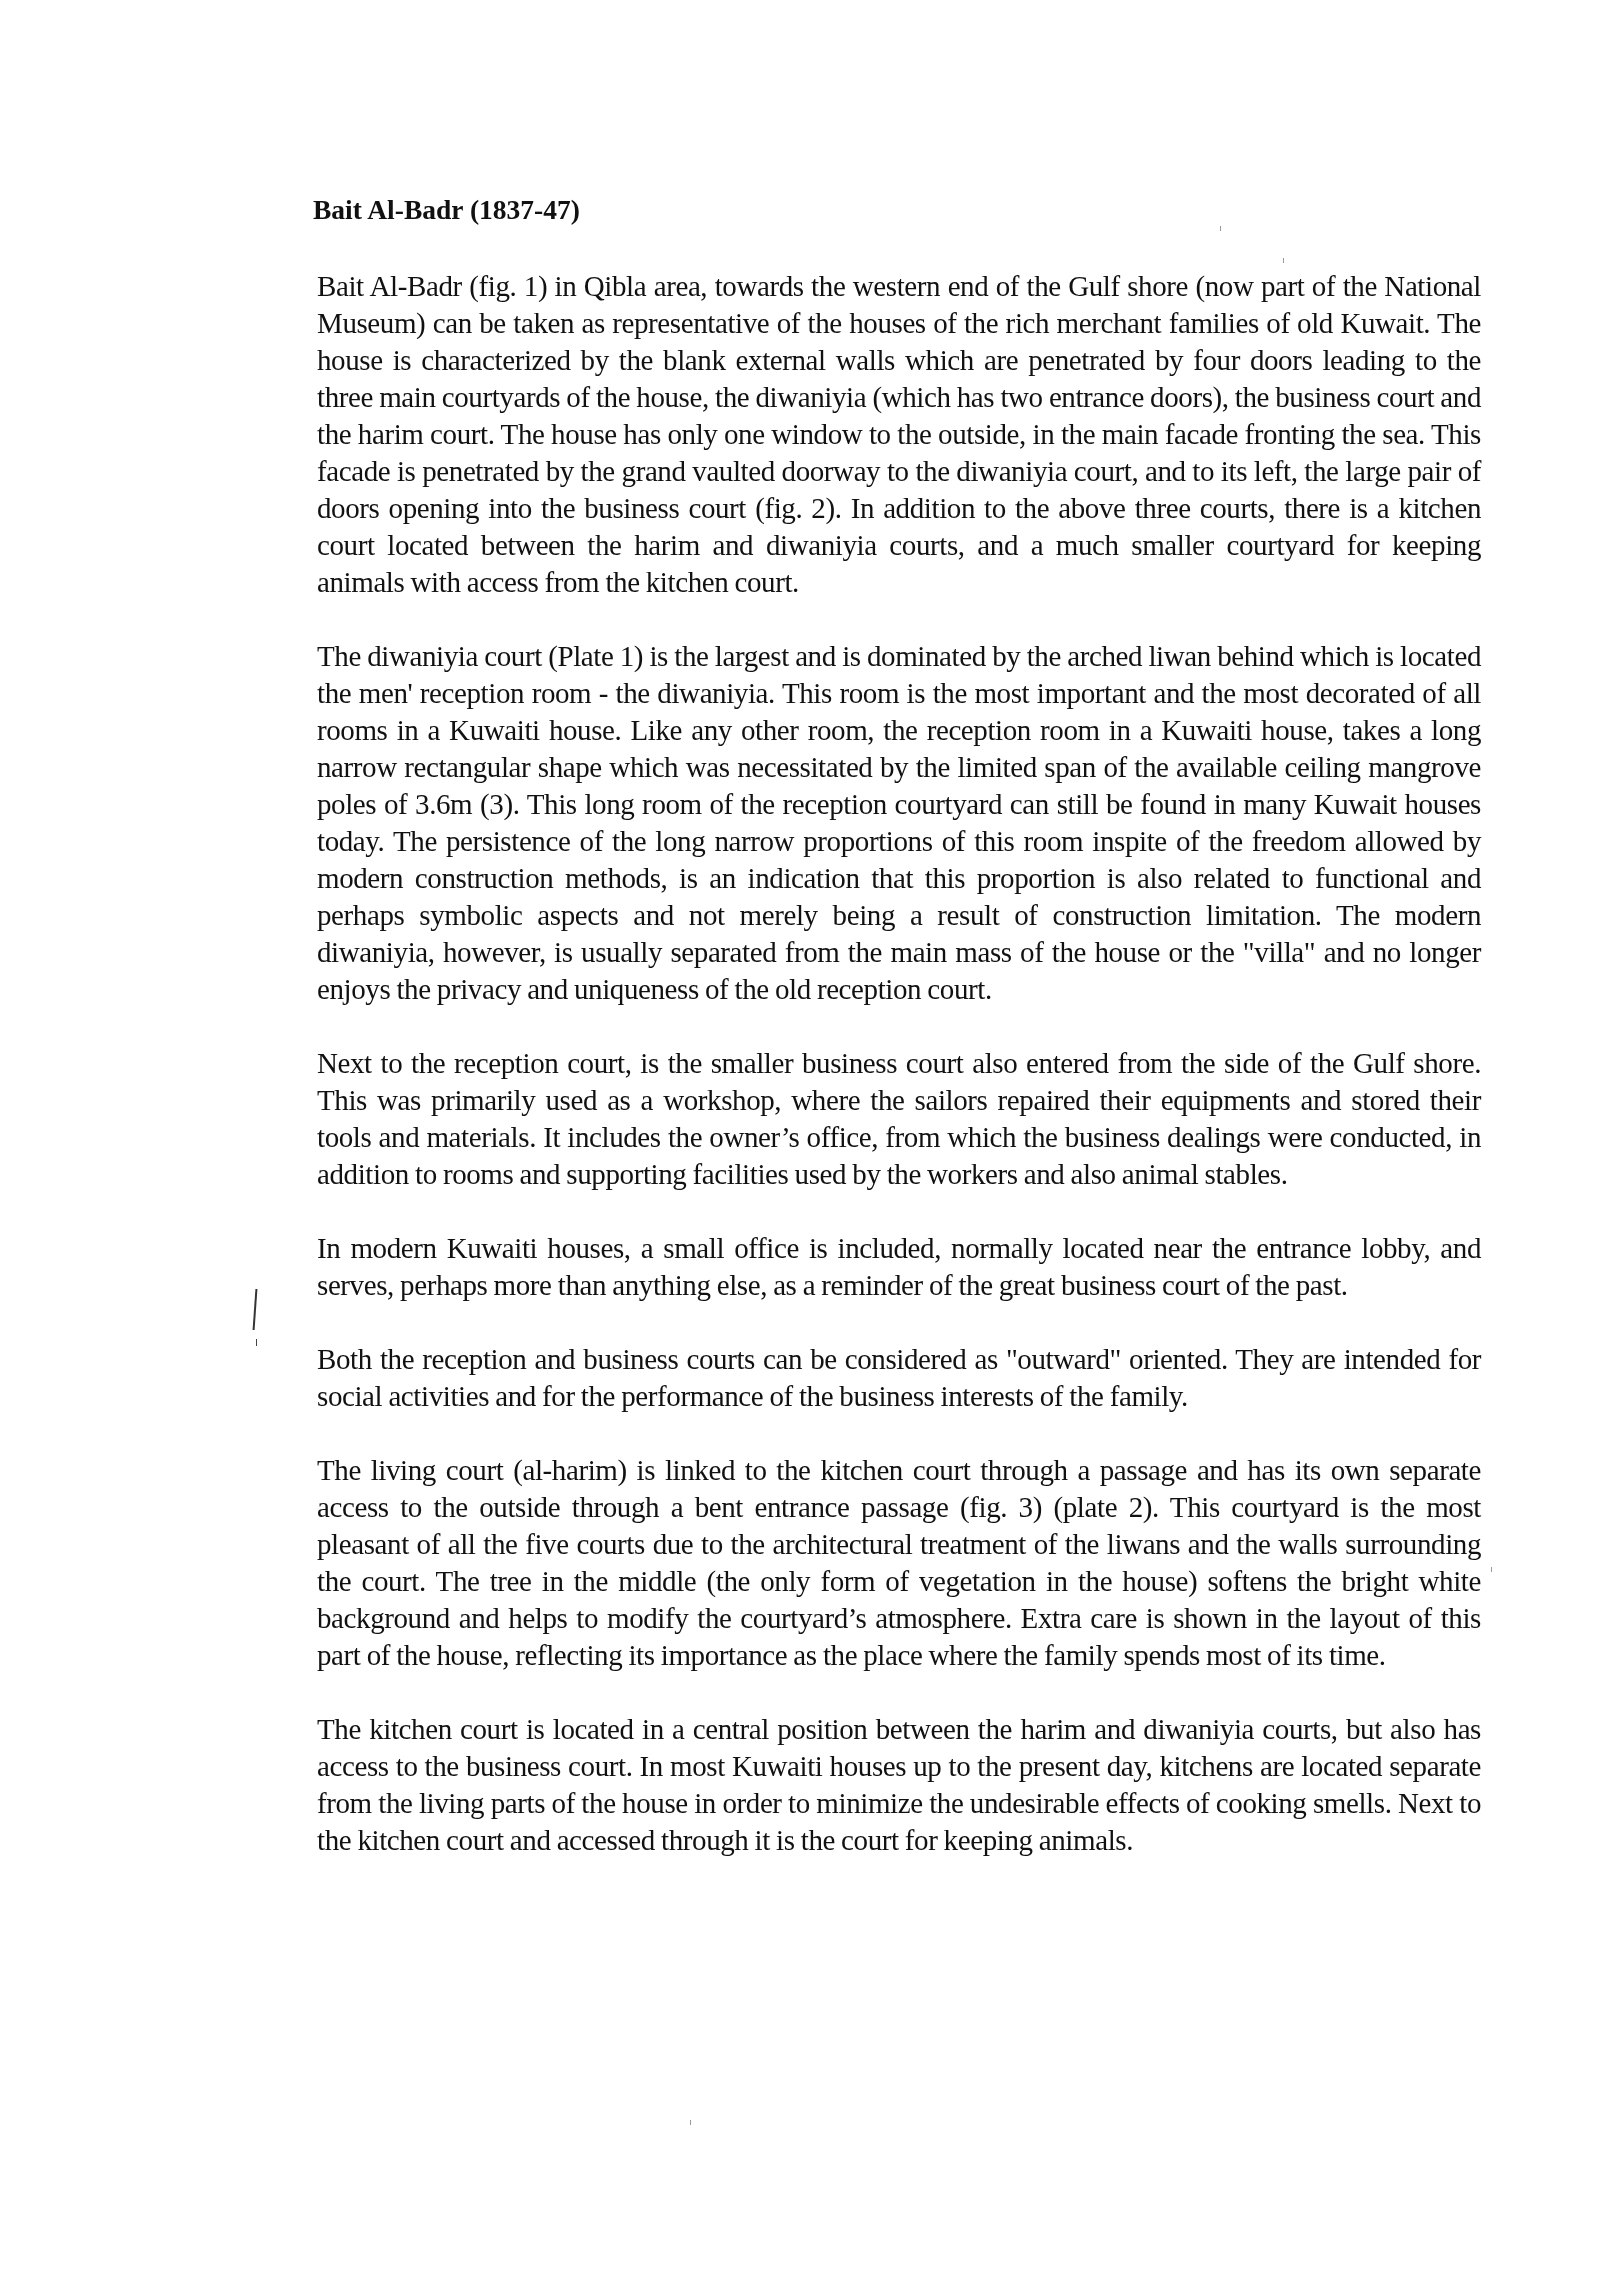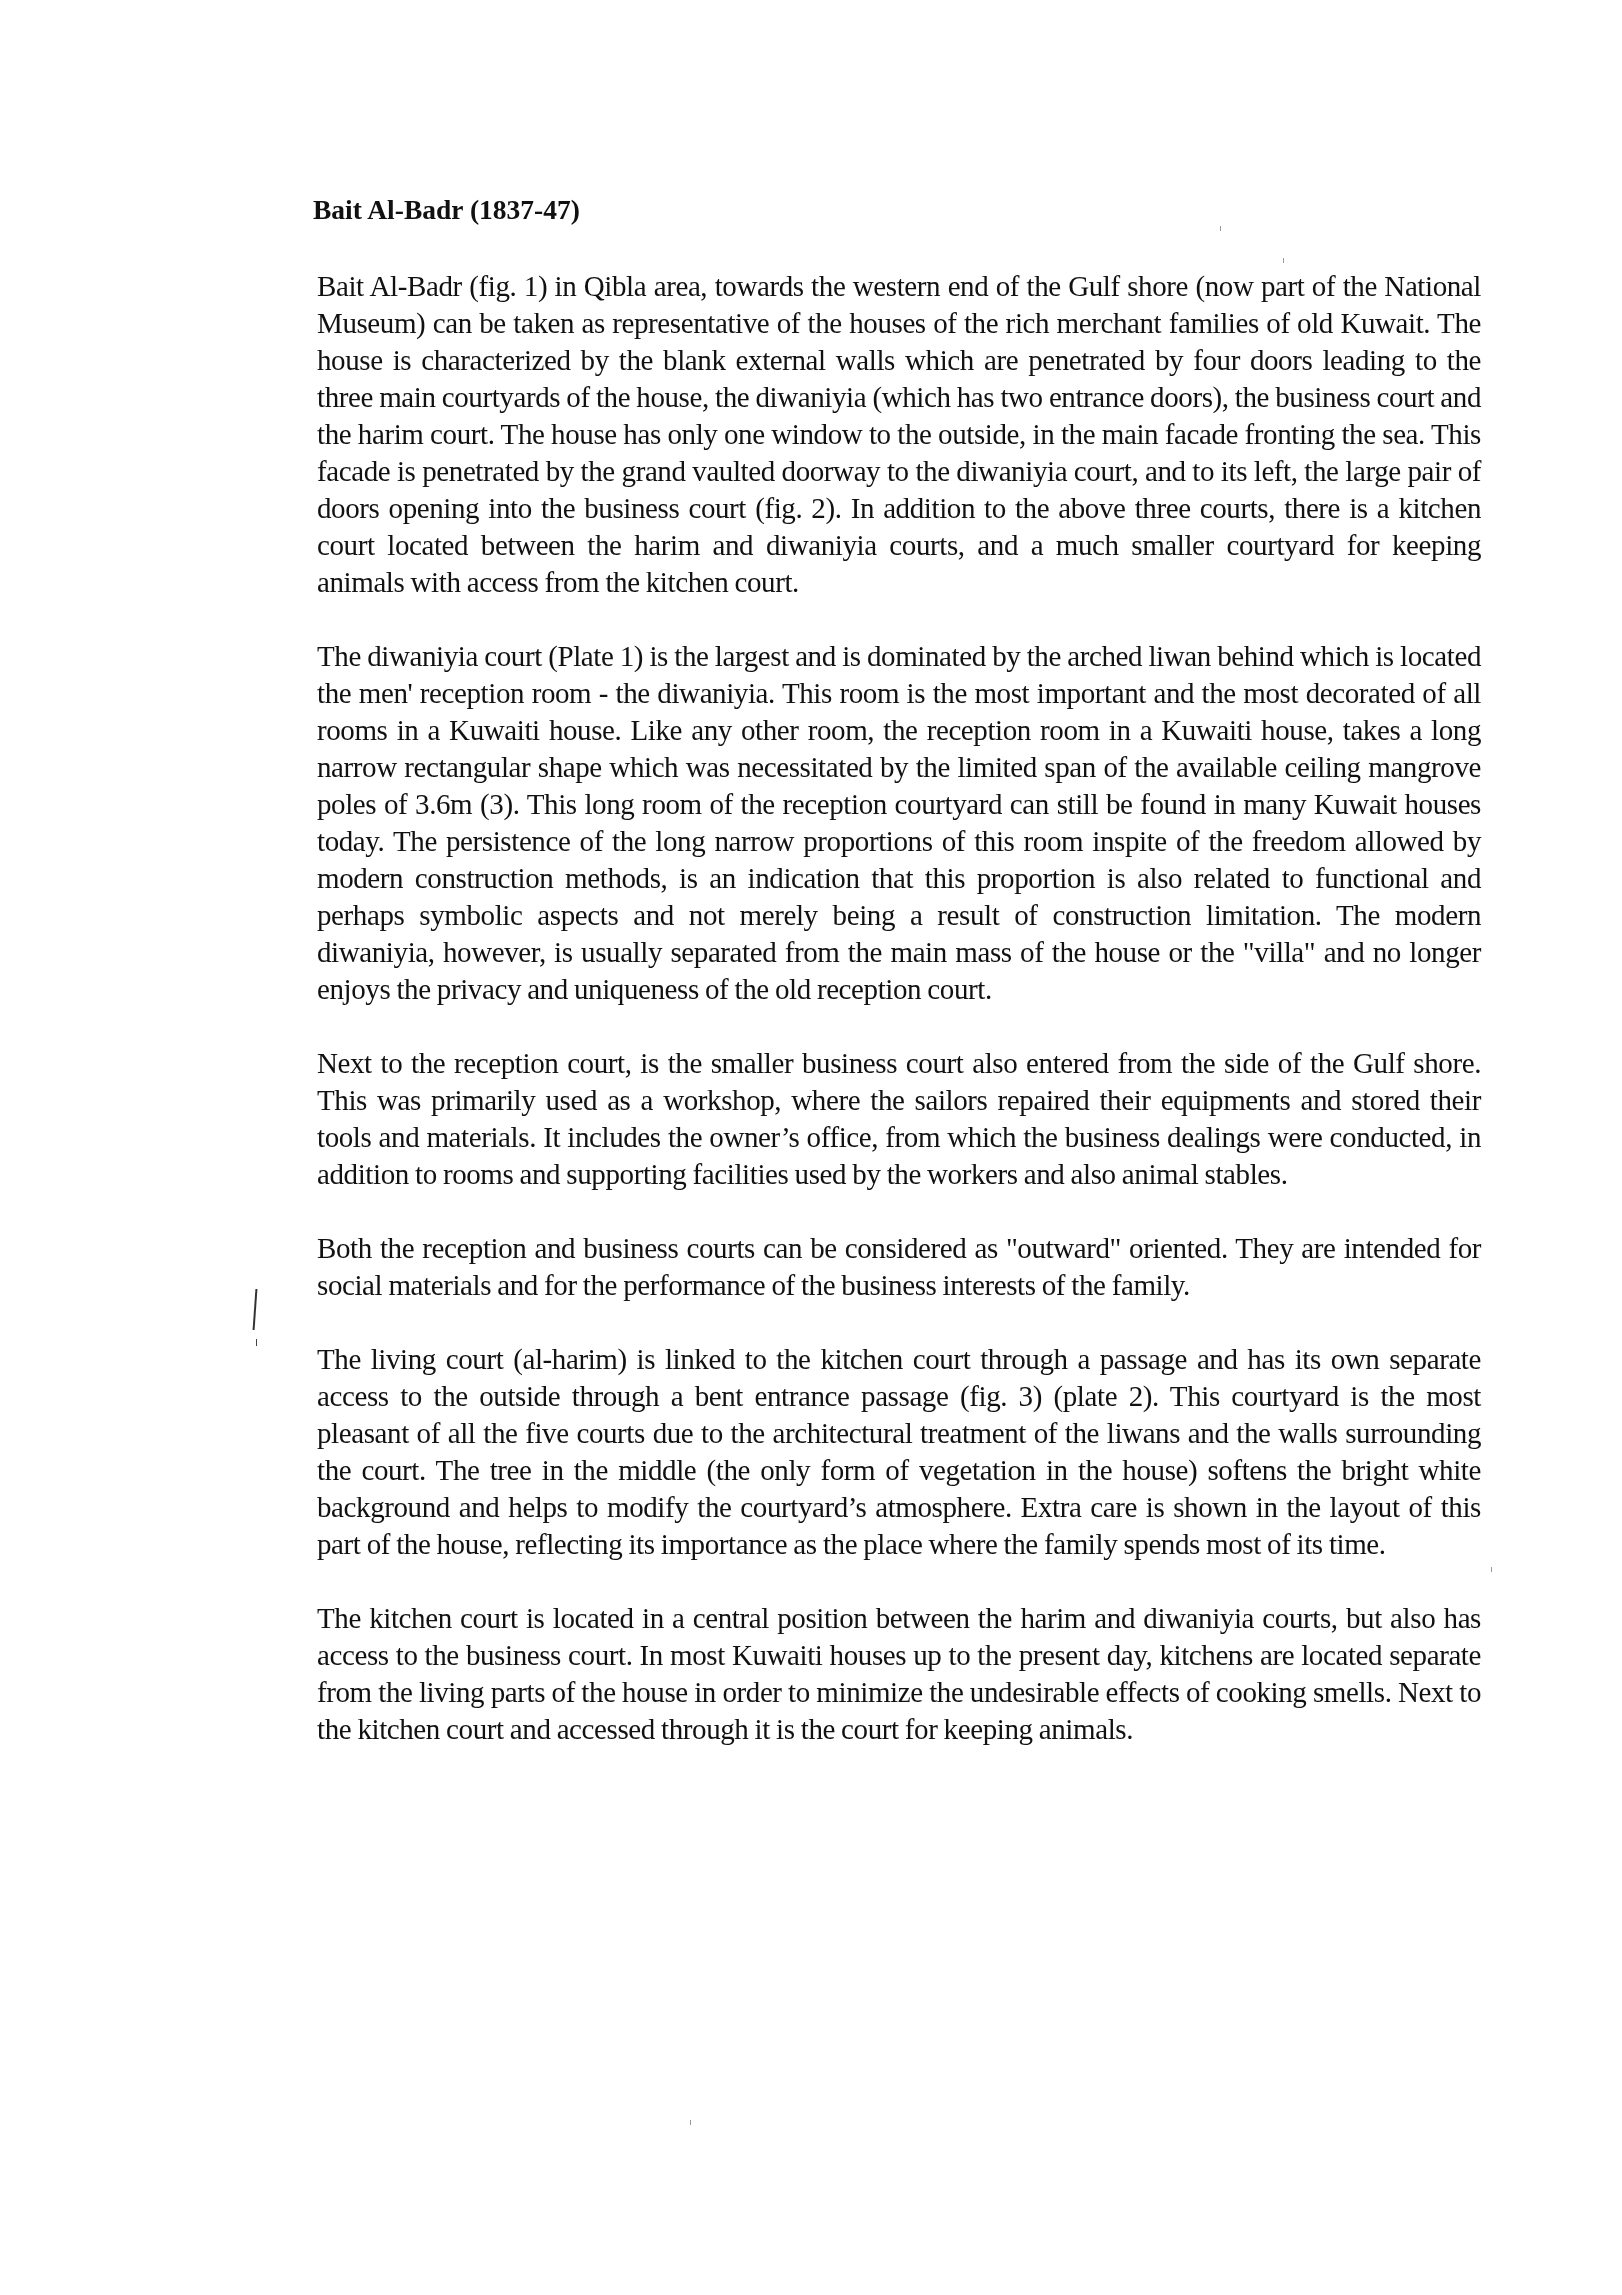--- a/index.html
+++ b/index.html
@@ -50,21 +50,22 @@
   .speck { position: absolute; width: 1.3px; height: 5.2px; background: #999; }
 </style>
 </head>
 <body>
 
 <div class="page">
   <div class="heading">Bait Al-Badr (1837-47)</div>
   <p class="para">Bait Al-Badr (fig. 1) in Qibla area, towards the western end of the Gulf shore (now part of the National Museum) can be taken as representative of the houses of the rich merchant families of old Kuwait. The house is characterized by the blank external walls which are penetrated by four doors leading to the three main courtyards of the house, the diwaniyia (which has two entrance doors), the business court and the harim court. The house has only one window to the outside, in the main facade fronting the sea. This facade is penetrated by the grand vaulted doorway to the diwaniyia court, and to its left, the large pair of doors opening into the business court (fig. 2). In addition to the above three courts, there is a kitchen court located between the harim and diwaniyia courts, and a much smaller courtyard for keeping animals with access from the kitchen court.</p>
   <p class="para">The diwaniyia court (Plate 1) is the largest and is dominated by the arched liwan behind which is located the men' reception room - the diwaniyia. This room is the most important and the most decorated of all rooms in a Kuwaiti house. Like any other room, the reception room in a Kuwaiti house, takes a long narrow rectangular shape which was necessitated by the limited span of the available ceiling mangrove poles of 3.6m (3). This long room of the reception courtyard can still be found in many Kuwait houses today. The persistence of the long narrow proportions of this room inspite of the freedom allowed by modern construction methods, is an indication that this proportion is also related to functional and perhaps symbolic aspects and not merely being a result of construction limitation. The modern diwaniyia, however, is usually separated from the main mass of the house or the "villa" and no longer enjoys the privacy and uniqueness of the old reception court.</p>
   <p class="para">Next to the reception court, is the smaller business court also entered from the side of the Gulf shore. This was primarily used as a workshop, where the sailors repaired their equipments and stored their tools and materials. It includes the owner’s office, from which the business dealings were conducted, in addition to rooms and supporting facilities used by the workers and also animal stables.</p>
-  <p class="para">Both the reception and business courts can be considered as "outward" oriented. They are intended for social materials and for the performance of the business interests of the family.</p>
+  <p class="para">In modern Kuwaiti houses, a small office is included, normally located near the entrance lobby, and serves, perhaps more than anything else, as a reminder of the great business court of the past.</p>
+  <p class="para">Both the reception and business courts can be considered as "outward" oriented. They are intended for social activities and for the performance of the business interests of the family.</p>
   <p class="para">The living court (al-harim) is linked to the kitchen court through a passage and has its own separate access to the outside through a bent entrance passage (fig. 3) (plate 2). This courtyard is the most pleasant of all the five courts due to the architectural treatment of the liwans and the walls surrounding the court. The tree in the middle (the only form of vegetation in the house) softens the bright white background and helps to modify the courtyard’s atmosphere. Extra care is shown in the layout of this part of the house, reflecting its importance as the place where the family spends most of its time.</p>
   <p class="para">The kitchen court is located in a central position between the harim and diwaniyia courts, but also has access to the business court. In most Kuwaiti houses up to the present day, kitchens are located separate from the living parts of the house in order to minimize the undesirable effects of cooking smells. Next to the kitchen court and accessed through it is the court for keeping animals.</p>
 </div>
 
 <div class="margin-mark"></div>
 <div class="margin-mark2"></div>
 <div class="speck" style="left:1220px;top:226px;"></div>
 <div class="speck" style="left:1283px;top:258px;"></div>
 <div class="speck" style="left:1491px;top:1567px;"></div>
 <div class="speck" style="left:690px;top:2120px;"></div>

